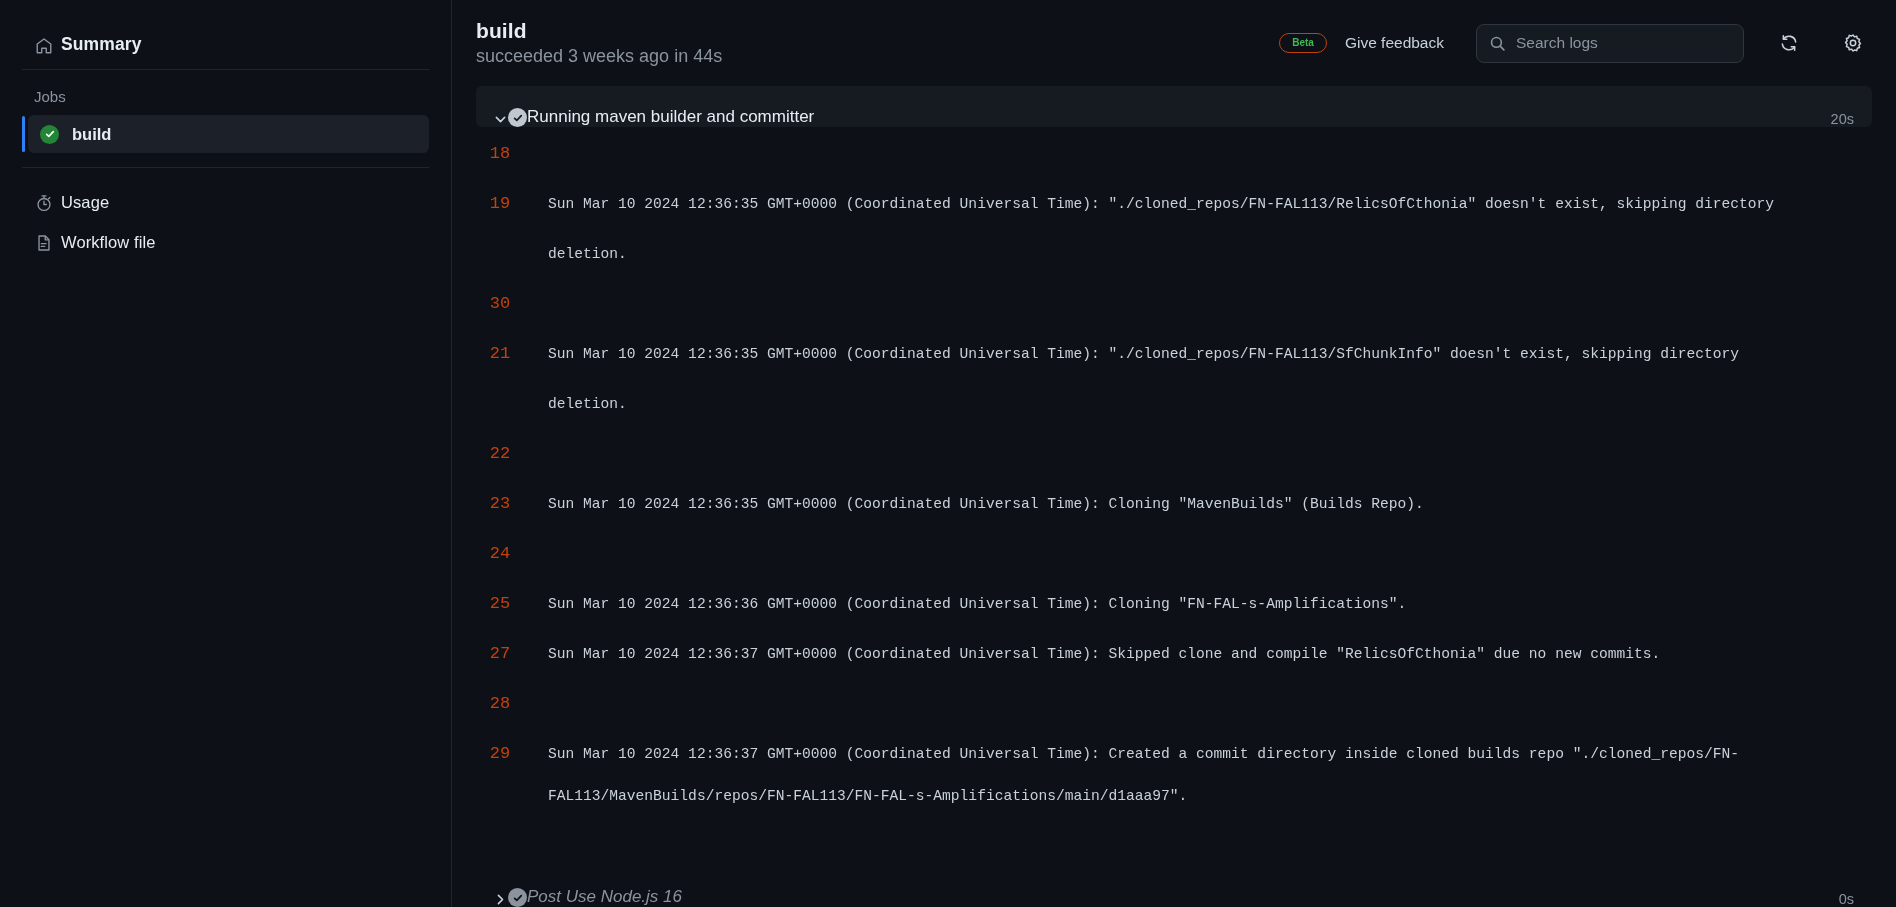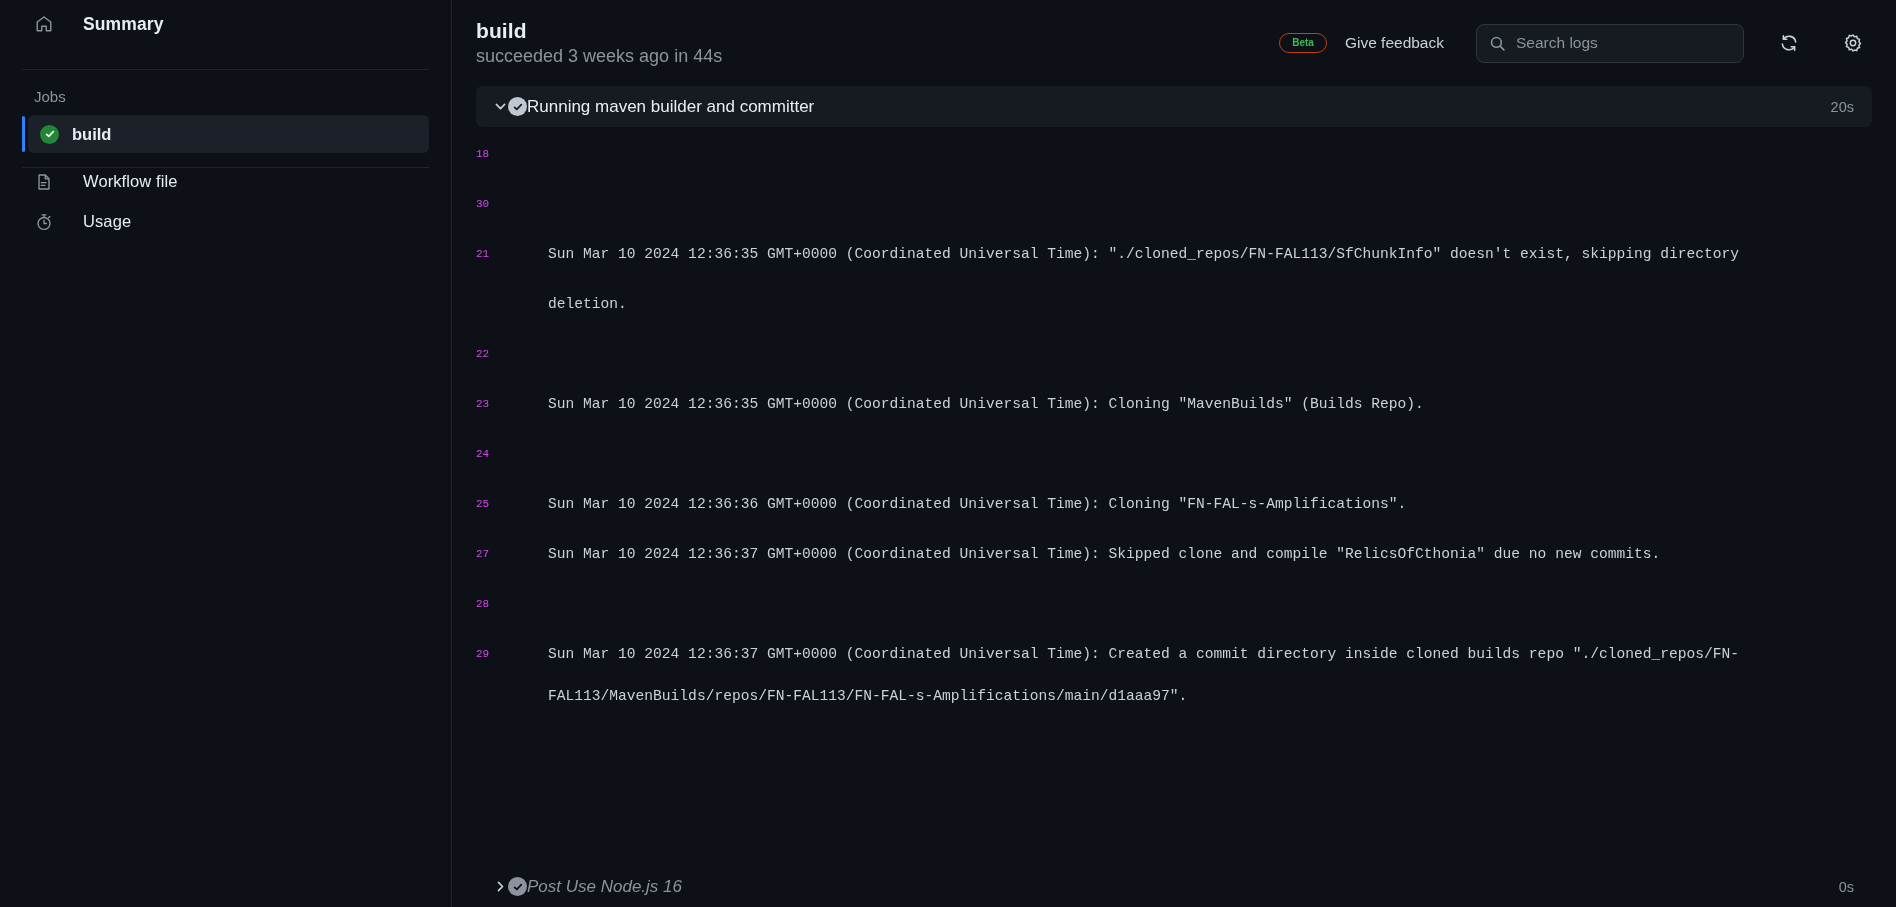--- a/index.html
+++ b/index.html
@@ -24,22 +24,22 @@
     width: 452px;
     flex: 0 0 452px;
     height: 907px;
     background: #0d1117;
     border-right: 1px solid #21262d;
     padding: 14px 22px 0 22px;
   }
 
   .side-row {
     display: flex;
-    align-items: flex-start;
-    gap: 30px;
+    align-items: flex-end;
+    gap: 8px;
     height: 41px;
     padding: 0 12px;
     border-radius: 6px;
     cursor: pointer;
     position: relative;
   }
 
   .side-icon {
     width: 19px;
     height: 19px;
@@ -214,21 +214,21 @@
     display: flex;
     flex-direction: column;
   }
 
   .step-header {
     height: 41px;
     flex: 0 0 41px;
     background: #161b22;
     border-radius: 6px;
     display: flex;
-    align-items: center;
+    align-items: flex-end;
     padding: 0 18px 0 16px;
     cursor: pointer;
   }
   .step-header.collapsed { background: transparent; }
 
   .chev {
     width: 16px; height: 16px;
     flex: 0 0 16px;
     color: #c9d1d9;
     display: flex; align-items: center; justify-content: center;
@@ -273,25 +273,25 @@
 
   .log-line {
     display: flex;
     align-items: flex-start;
     min-height: 50px;
   }
 
   .ln {
     flex: 0 0 72px;
     width: 72px;
-    text-align: left;
+    text-align: center;
     padding-right: 24px;
-    color: #d946ef;
+    color: #c2410c;
     user-select: none;
-    font-size: 11px;
+    font-size: 17px;
     line-height: 50px;
   }
 
   .lt {
     flex: 1 1 auto;
     min-width: 0;
     white-space: pre-wrap;
     word-break: break-word;
     line-height: 50px;
     padding-right: 60px;
@@ -328,38 +328,38 @@
       <span class="job-label">build</span>
     </div>
 
     <div class="side-divider"></div>
 
 
     <div class="run-items">
       <div class="side-row">
         <span class="side-icon">
           <svg width="18" height="18" viewBox="0 0 16 16" fill="none" stroke="currentColor" stroke-width="1.2">
-            <path d="M9.2 1.8H3.6v12.4h8.8V5.1L9.2 1.8Z" stroke-linejoin="round"></path>
-            <path d="M9.1 1.9v3.3h3.3" stroke-linejoin="round"></path>
-            <path d="M5.6 8.6h4.2M5.6 11h3" stroke-linecap="round"></path>
-          </svg>
-        </span>
-        <span class="side-label">Workflow file</span>
-      </div>
-
-      <div class="side-row">
-        <span class="side-icon">
-          <svg width="18" height="18" viewBox="0 0 16 16" fill="none" stroke="currentColor" stroke-width="1.2">
             <circle cx="8" cy="9.3" r="5.3"></circle>
             <path d="M8 6.4v2.9h2.1" stroke-linecap="round"></path>
             <path d="M6.3 1.7h3.4M8 1.7v2.3" stroke-linecap="round"></path>
             <path d="M12.1 4.3 13.2 3.2" stroke-linecap="round"></path>
           </svg>
         </span>
         <span class="side-label">Usage</span>
+      </div>
+
+      <div class="side-row">
+        <span class="side-icon">
+          <svg width="18" height="18" viewBox="0 0 16 16" fill="none" stroke="currentColor" stroke-width="1.2">
+            <path d="M9.2 1.8H3.6v12.4h8.8V5.1L9.2 1.8Z" stroke-linejoin="round"></path>
+            <path d="M9.1 1.9v3.3h3.3" stroke-linejoin="round"></path>
+            <path d="M5.6 8.6h4.2M5.6 11h3" stroke-linecap="round"></path>
+          </svg>
+        </span>
+        <span class="side-label">Workflow file</span>
       </div>
     </div>
   </nav>
 
   <section id="main">
 
     <header id="log-header">
       <div class="header-titles">
         <div class="header-title">build</div>
         <div class="header-sub">succeeded 3 weeks ago in 44s</div>
@@ -418,20 +418,24 @@
         <span class="step-name">Running maven builder and committer</span>
         <span class="step-dur">20s</span>
       </div>
 
       <div class="log-lines" id="log-lines">
           <div class="log-line">
             <span class="ln">18</span>
             <span class="lt"></span>
           </div>
           <div class="log-line">
+            <span class="ln">19</span>
+            <span class="lt">Sun Mar 10 2024 12:36:35 GMT+0000 (Coordinated Universal Time): "./cloned_repos/FN-FAL113/RelicsOfCthonia" doesn't exist, skipping directory deletion.</span>
+          </div>
+          <div class="log-line">
             <span class="ln">30</span>
             <span class="lt"></span>
           </div>
           <div class="log-line">
             <span class="ln">21</span>
             <span class="lt">Sun Mar 10 2024 12:36:35 GMT+0000 (Coordinated Universal Time): "./cloned_repos/FN-FAL113/SfChunkInfo" doesn't exist, skipping directory deletion.</span>
           </div>
           <div class="log-line">
             <span class="ln">22</span>
             <span class="lt"></span>

